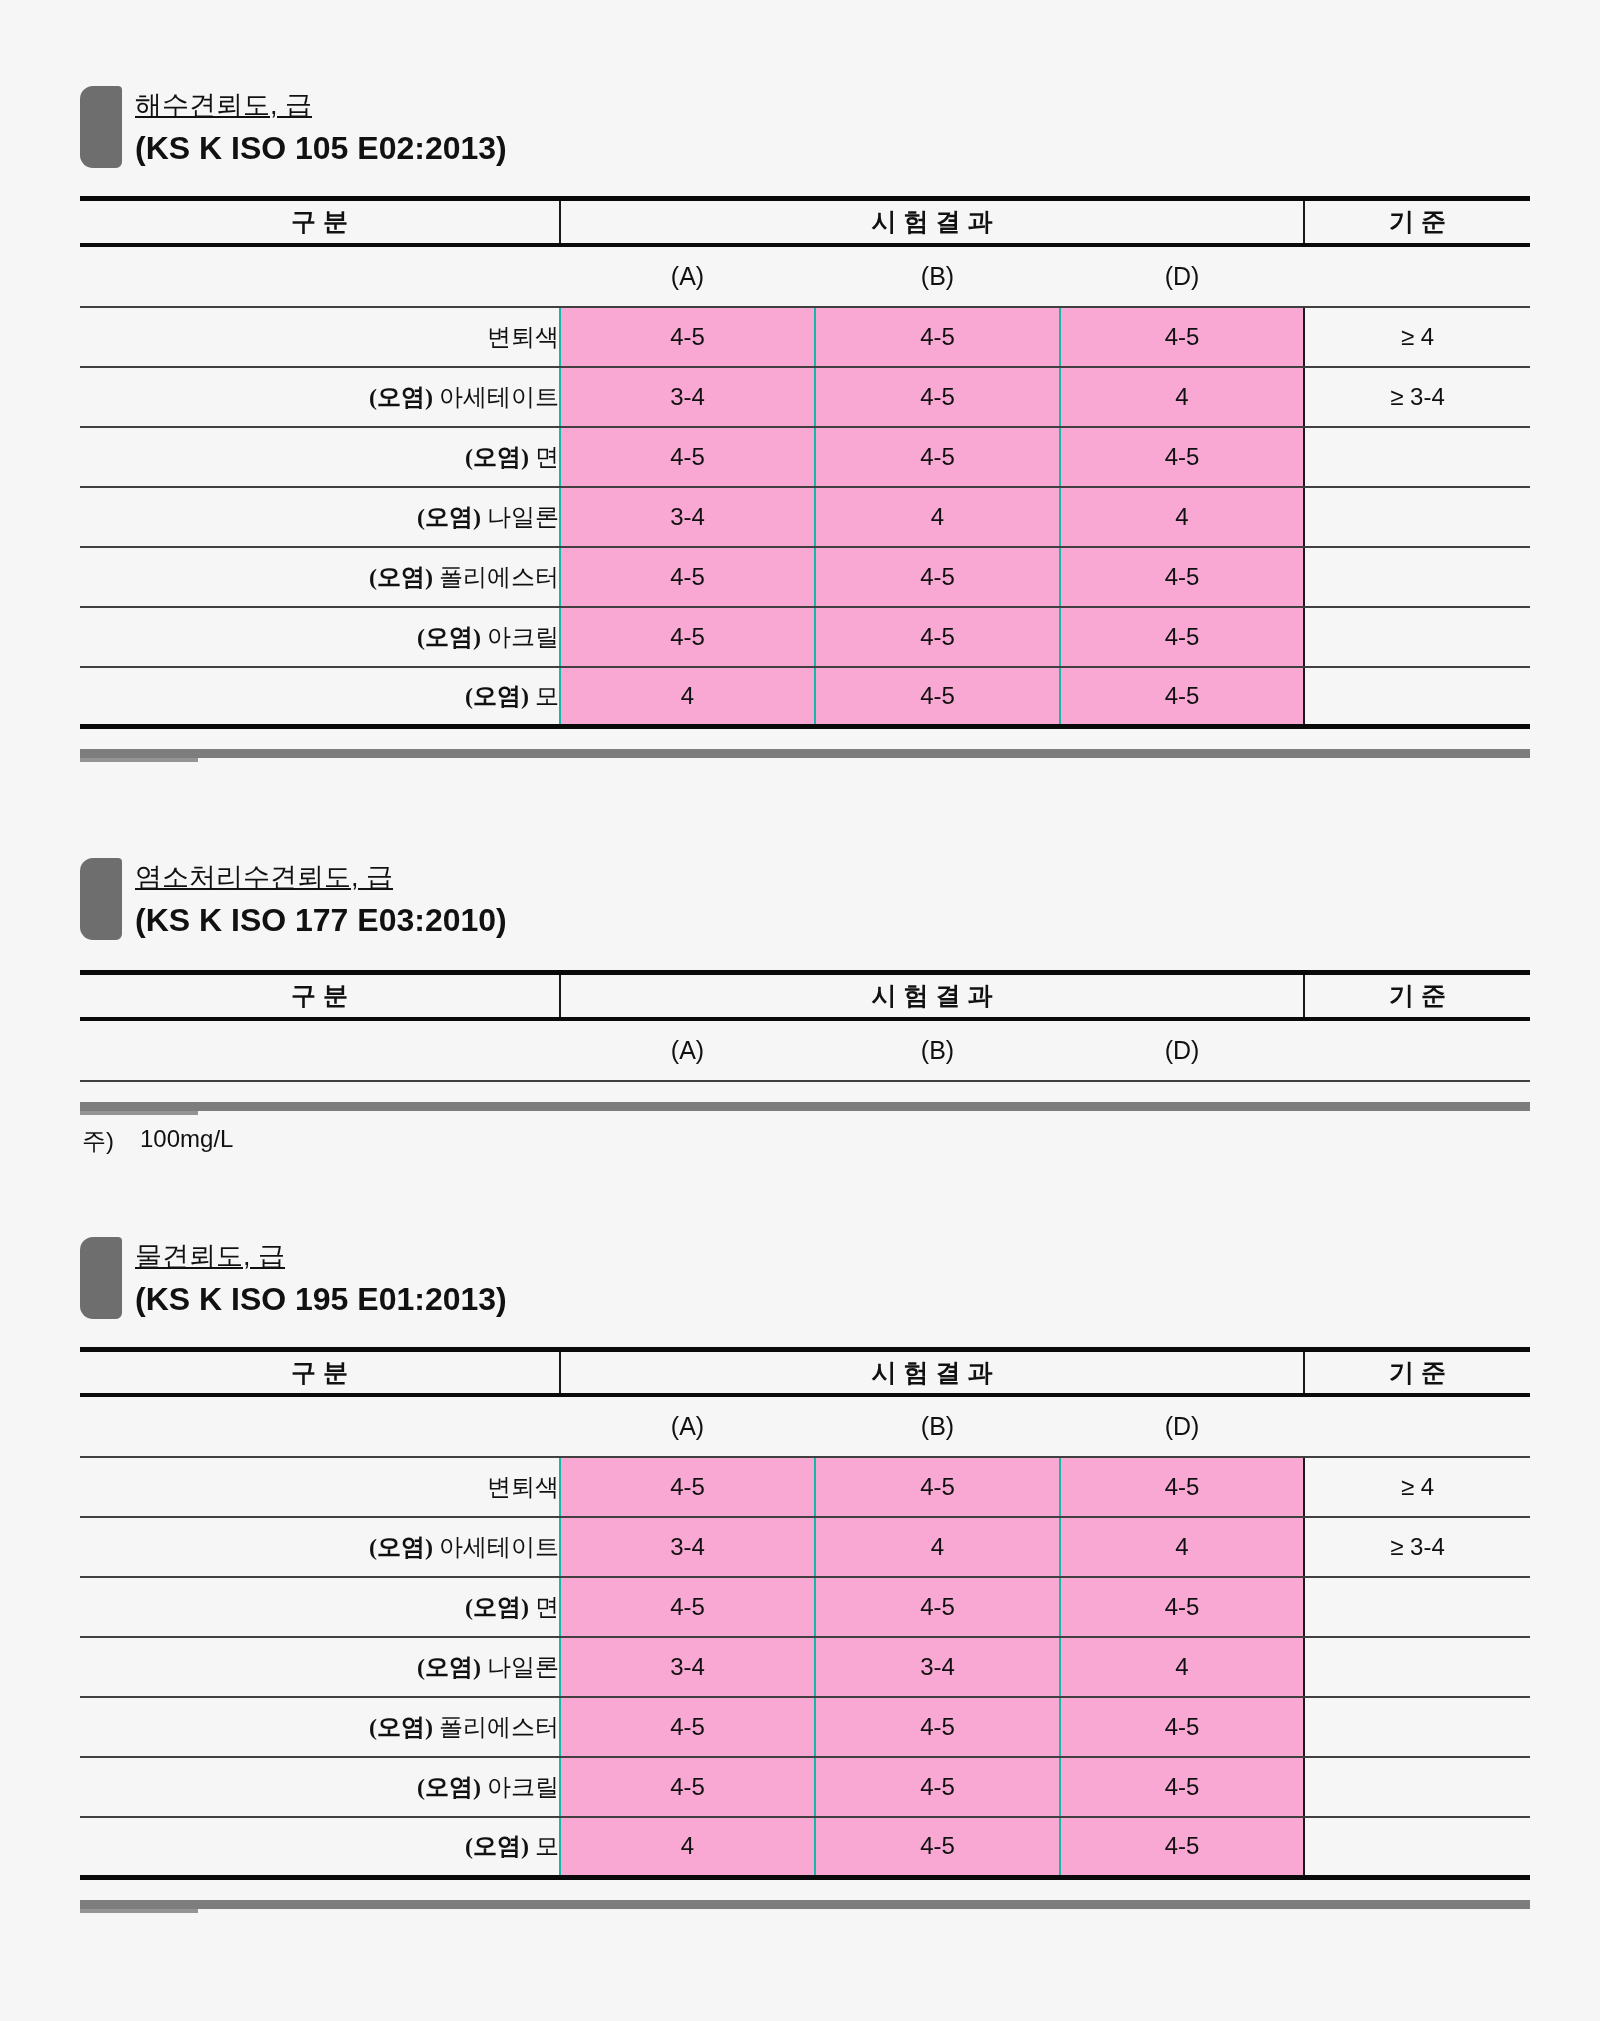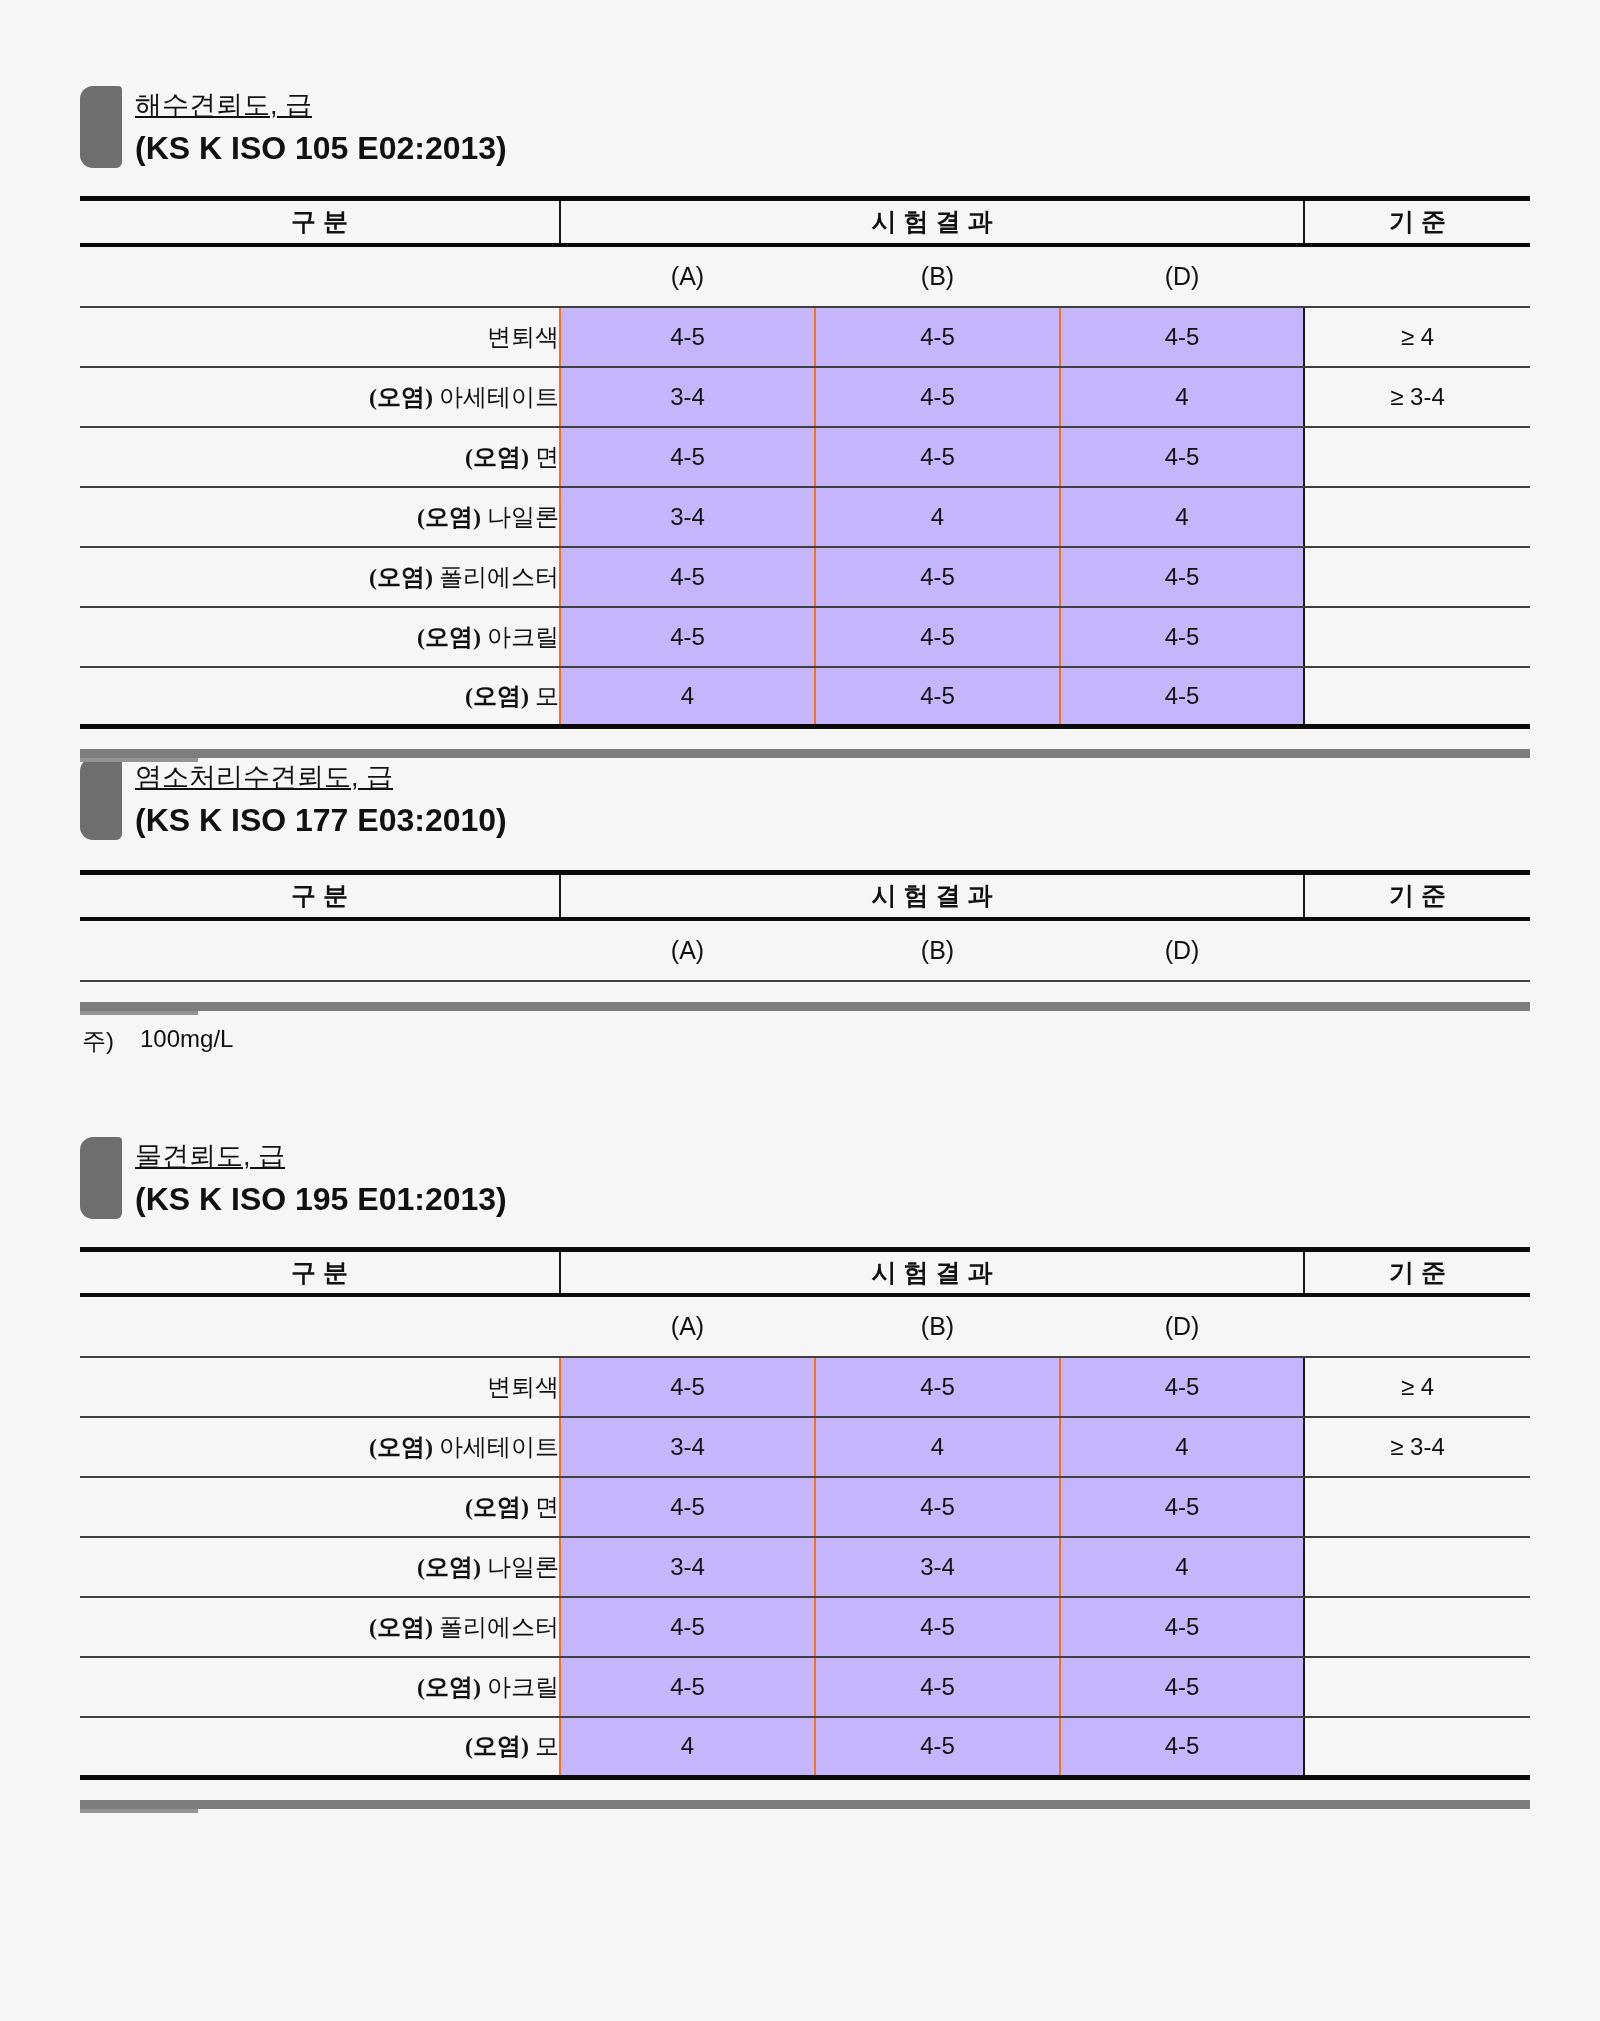--- a/index.html
+++ b/index.html
@@ -33,39 +33,39 @@
   .tbl col.c3 { width: 244px; }
   .tbl col.c4 { width: 226px; }
   .tbl td { font-size: 24px; text-align: center; vertical-align: middle; }
 
   tr.ghead td { height: 46px; font-size: 25px; border-bottom: 4px solid #0a0a0a; font-weight: bold; }
   td.h-res { border-left: 2px solid #1a1a1a; border-right: 2px solid #1a1a1a; }
   tr.shead td { height: 62px; font-size: 25px; border-bottom: 2px solid #404040; }
   tr.drow td { height: 60px; border-bottom: 2px solid #404040; }
   tr.drow.last td { border-bottom: 5px solid #0a0a0a; }
   td.lab { text-align: right; padding-left: 14px; font-family: Liberation Serif, serif; }
-  td.val { background: #c4b5fd; border-left: 2px solid #f97316; }
+  td.val { background: #f9a8d4; border-left: 2px solid #14b8a6; }
   td.val-last { border-right: 2px solid #1a1a1a; }
   .b { font-weight: 700; }
 
   .sep {
     width: 1450px; height: 9px; background: #7d7d7d;
     margin: 20px 0 0 80px; position: relative;
   }
   .sep::after {
     content: ""; position: absolute; top: 9px; left: 0;
     width: 118px; height: 4px; background: #949494;
   }
 
   .note { margin: 14px 0 0 82px; font-size: 24px; display: flex; }
   .note-label { margin-right: 26px; }
 
   .mt-sec1 { margin-top: 86px; }
   .mt-tbl1 { margin-top: 28px; }
-  .mt-sec2 { }
+  .mt-sec2 { margin-top: 100px; }
   .mt-tbl2 { margin-top: 30px; }
   .mt-sec3 { margin-top: 80px; }
   .mt-tbl3 { margin-top: 28px; }
 </style>
 </head>
 <body>
 
 <div>
 
   <div class="sec-head mt-sec1">

